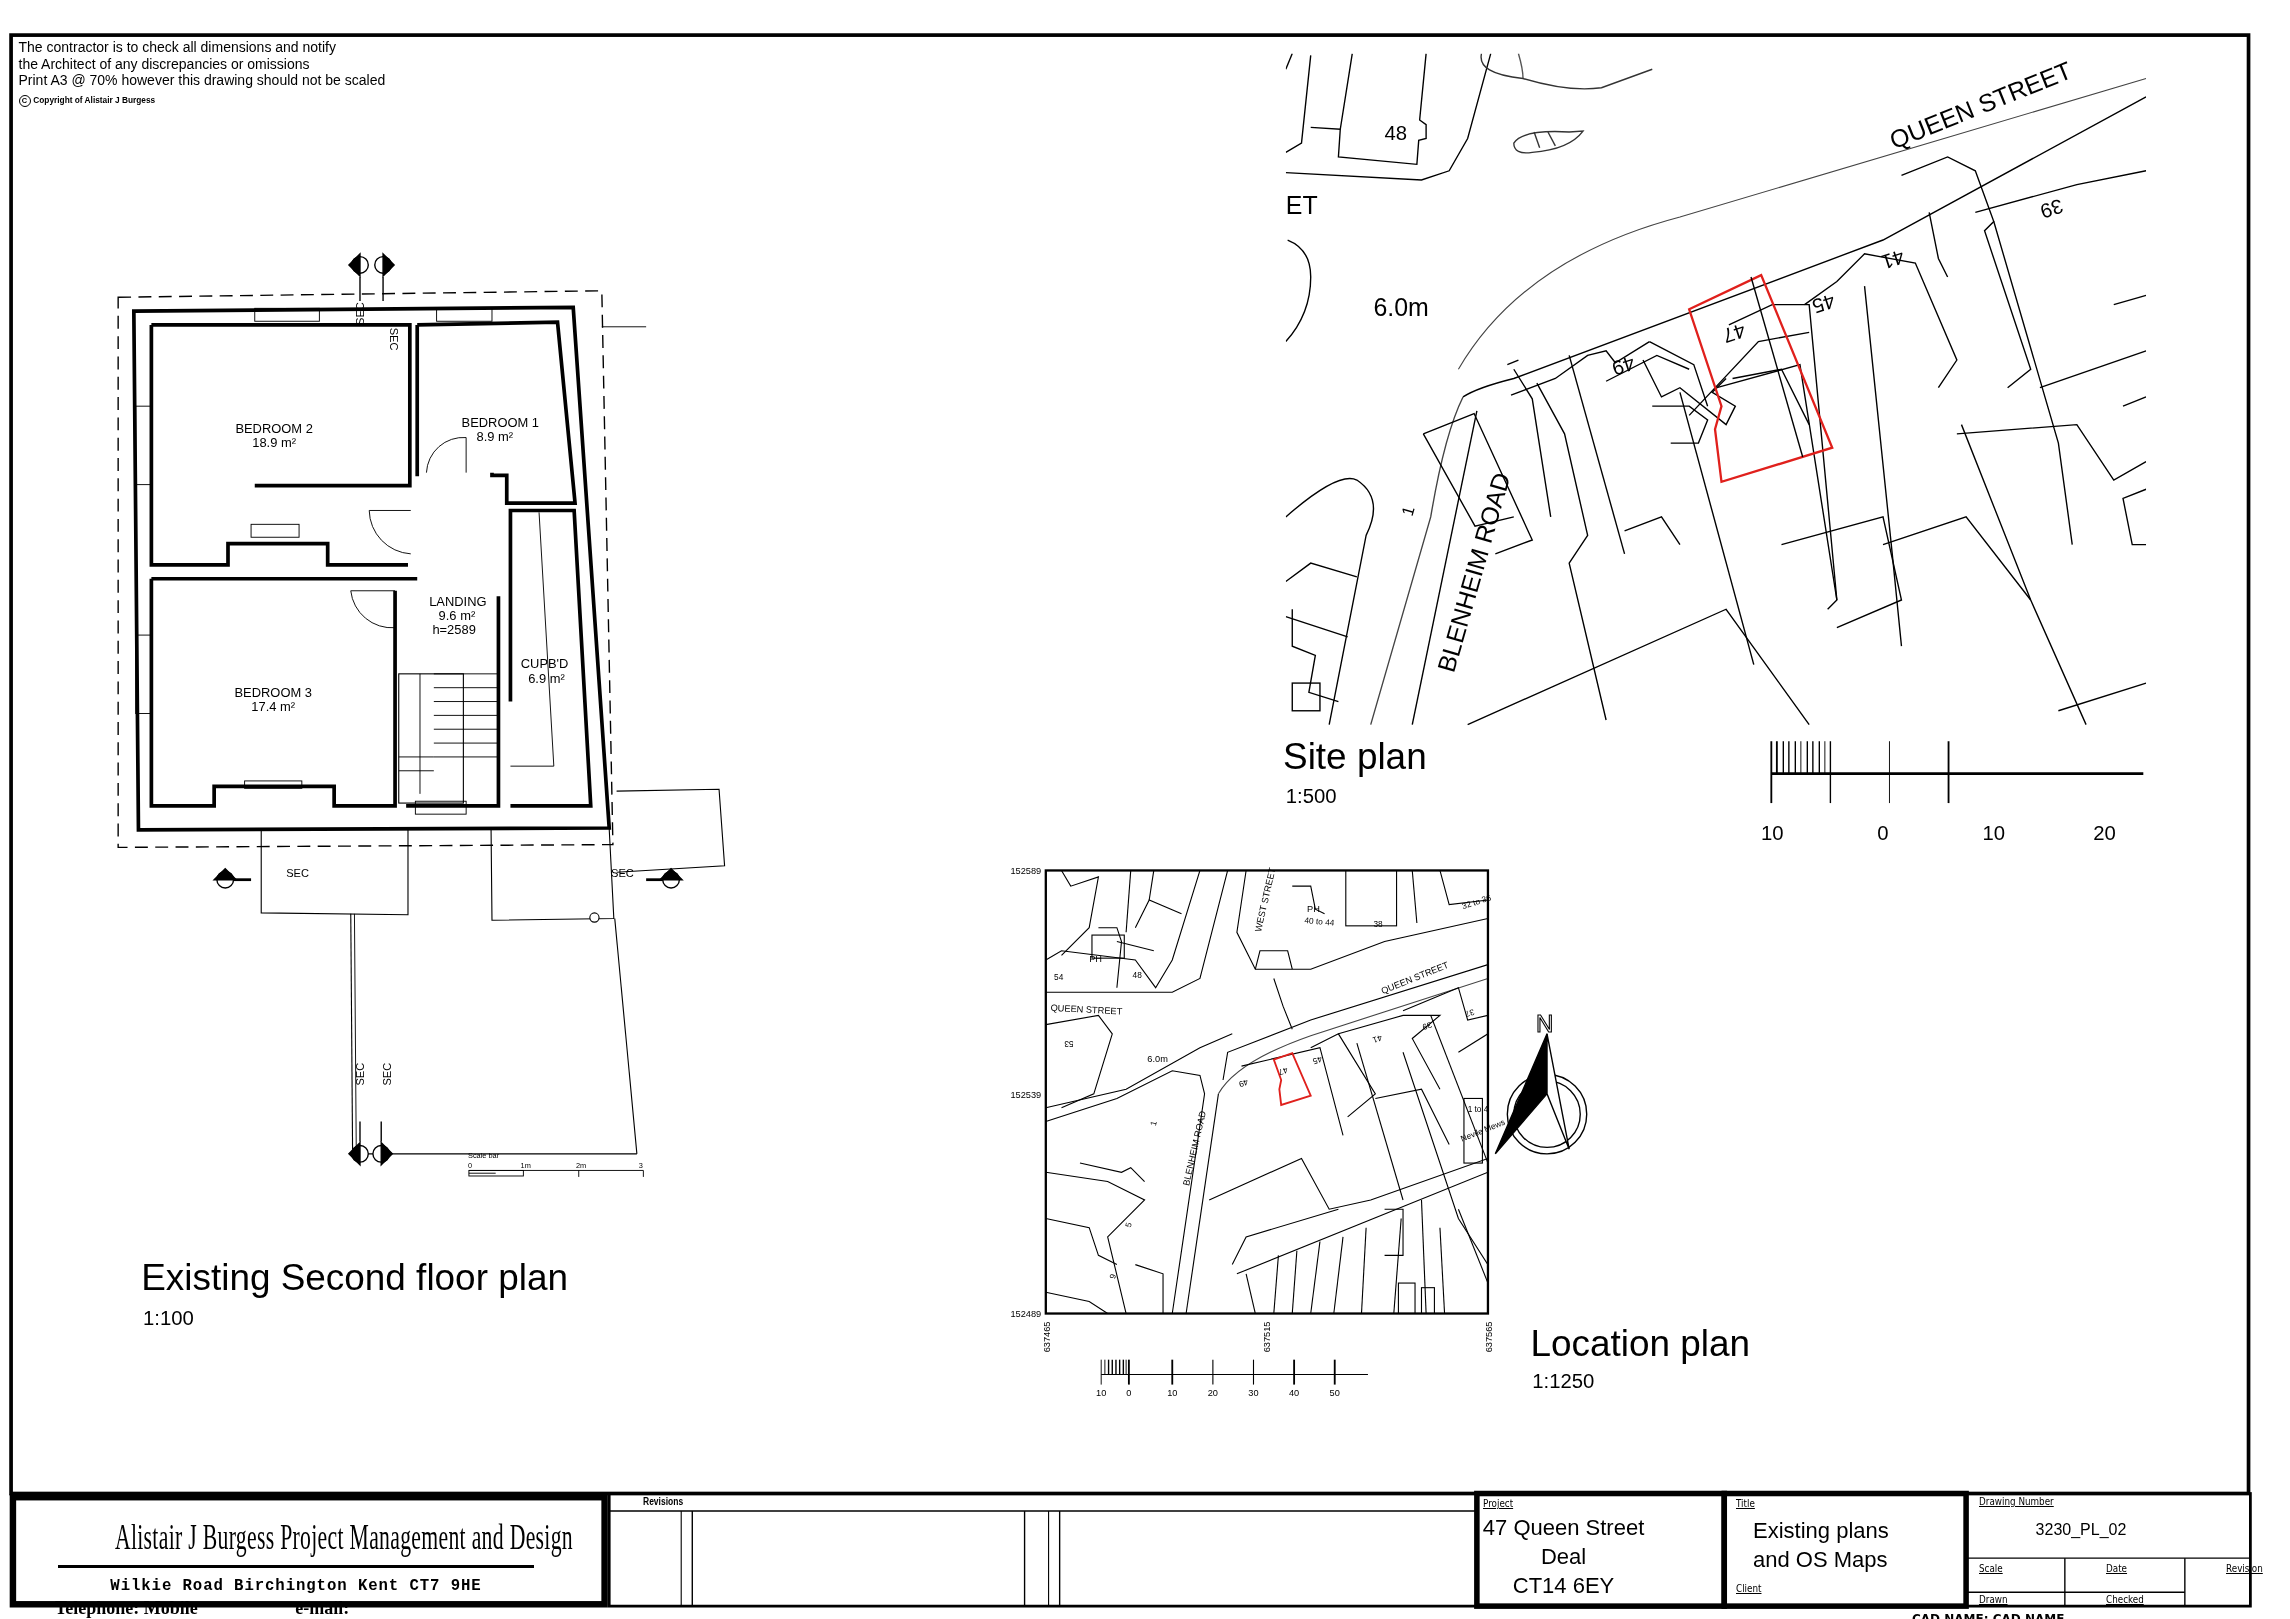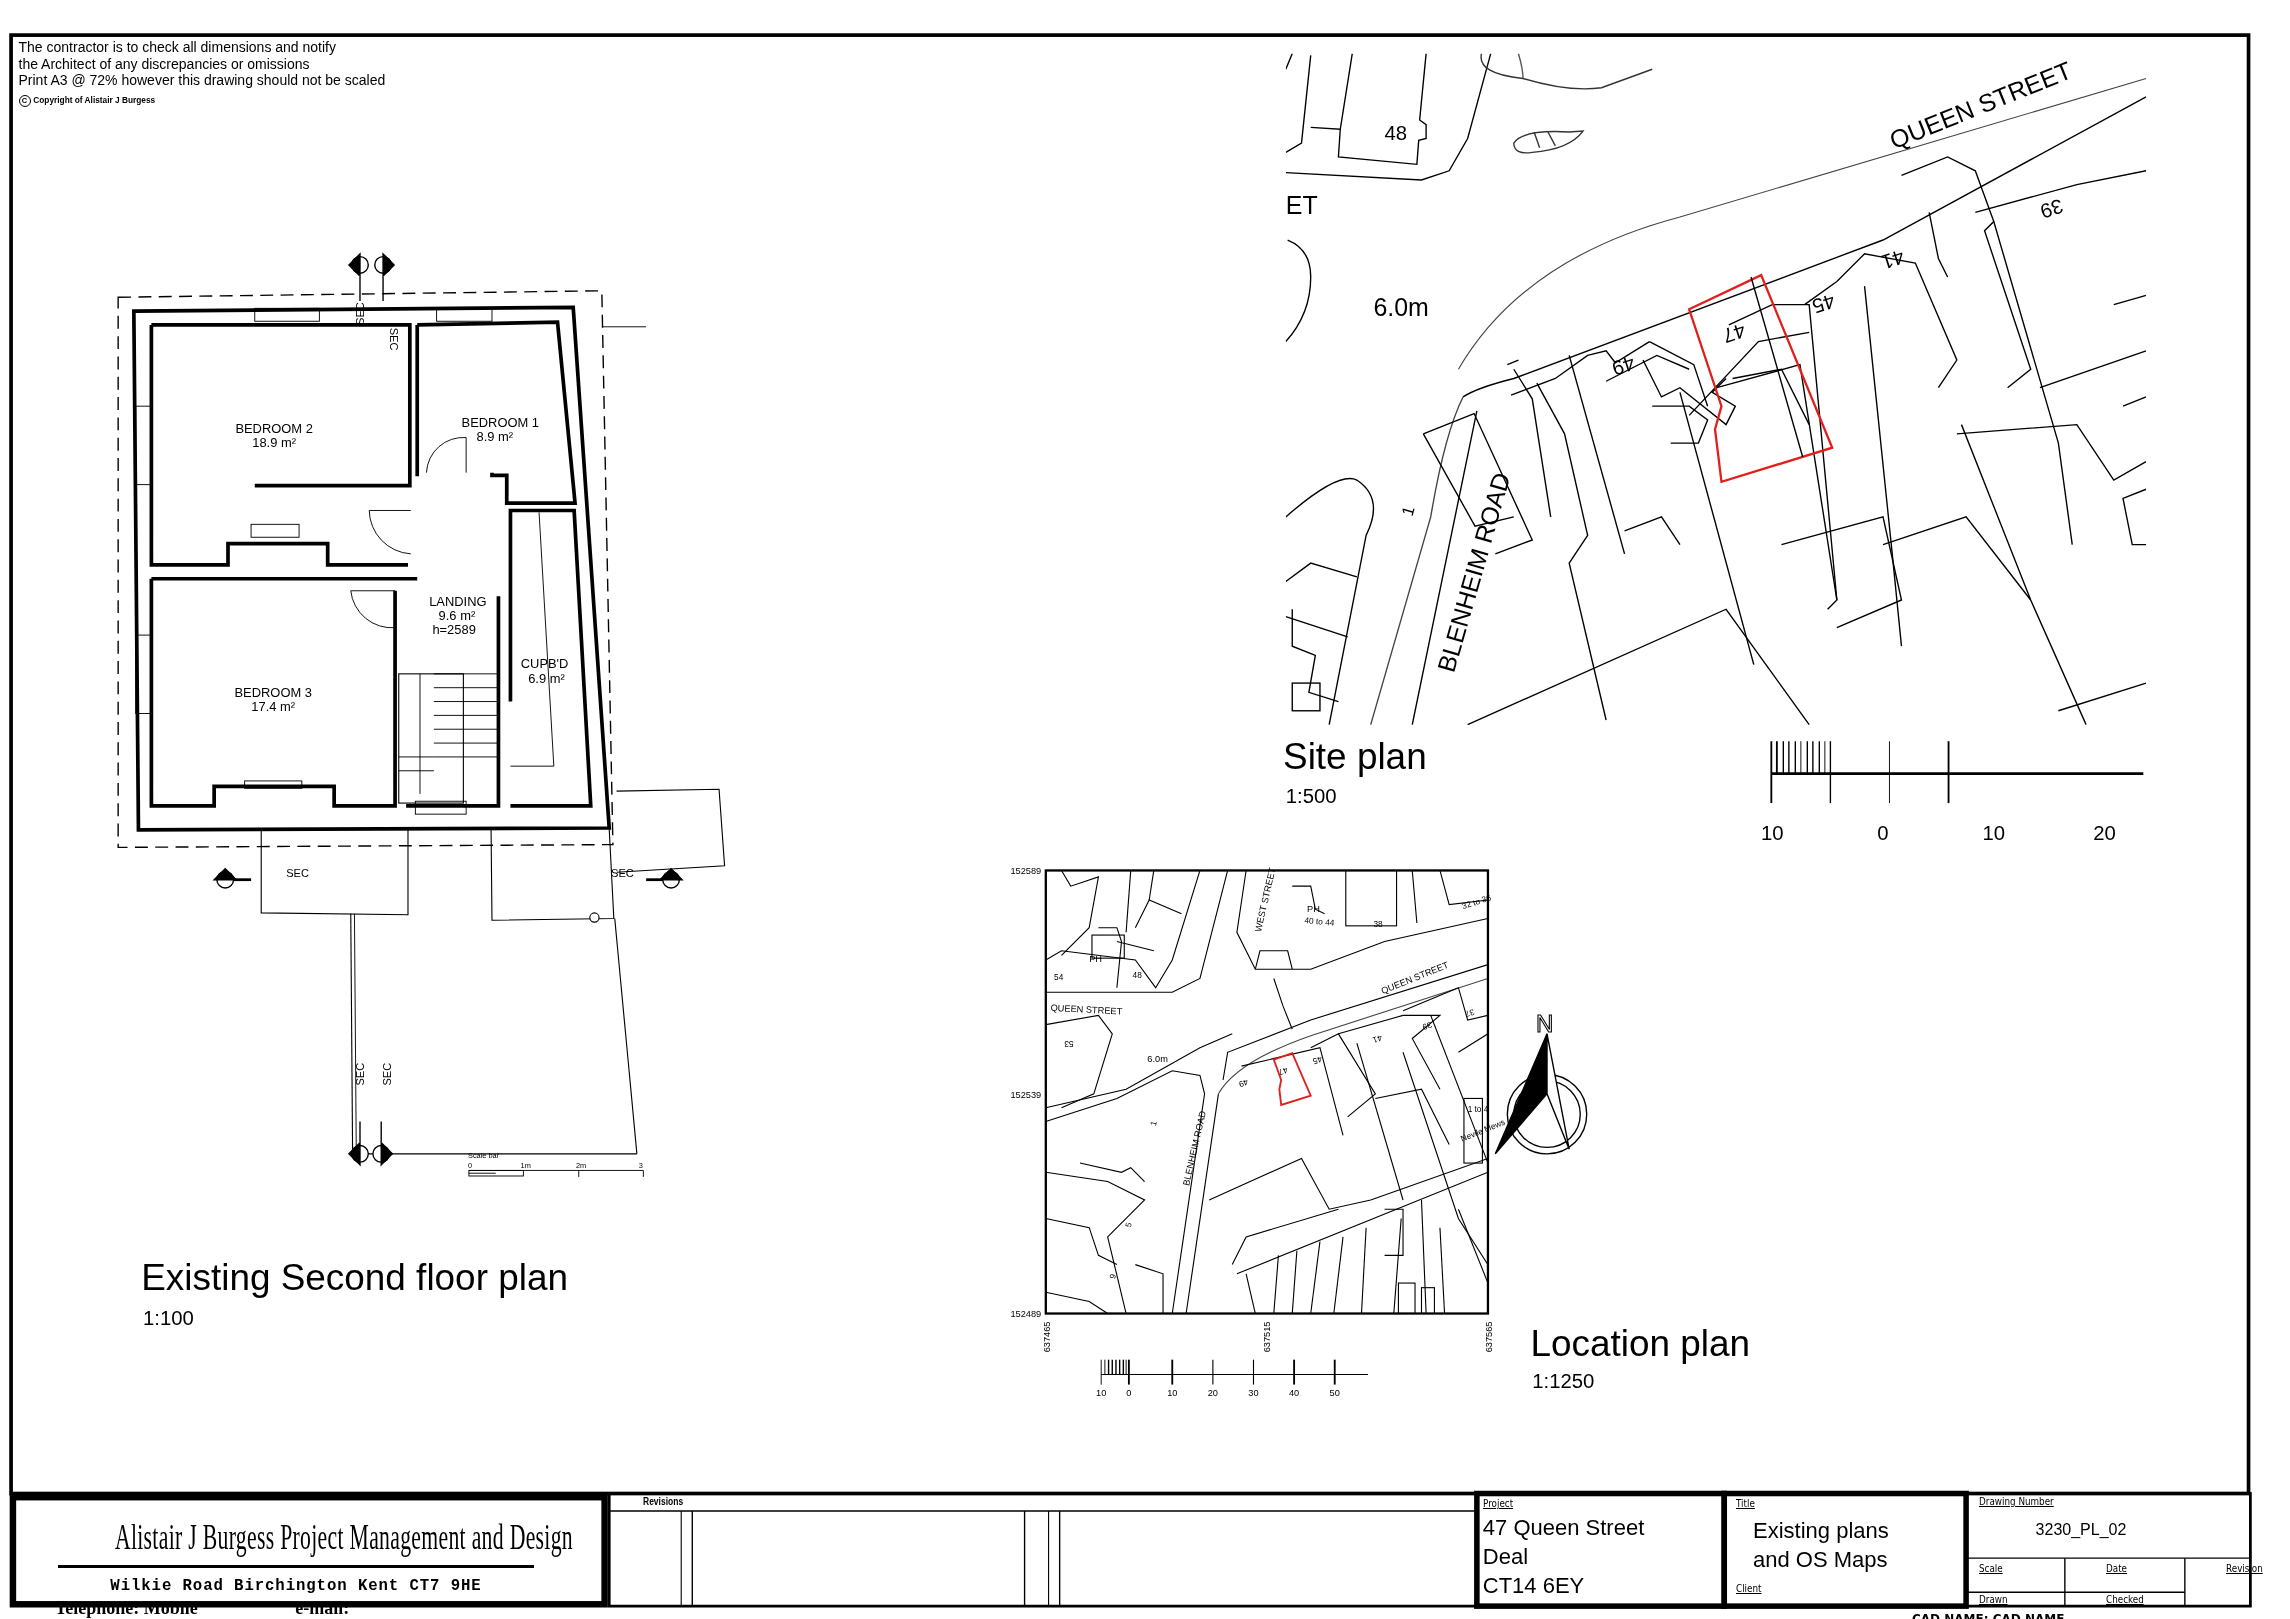--- a/index.html
+++ b/index.html
@@ -409,40 +409,40 @@
     <line x1="2130" y1="1688" x2="2438" y2="1688" stroke-width="1.5"></line>
     <line x1="2130" y1="1725" x2="2367" y2="1725" stroke-width="1.5"></line>
     <line x1="2237" y1="1688" x2="2237" y2="1740" stroke-width="1.5"></line>
     <line x1="2367" y1="1688" x2="2367" y2="1740" stroke-width="1.5"></line>
   </g>
 </svg>
 
 <div class="notes">
   <div>The contractor is to check all dimensions and notify</div>
   <div>the Architect of any discrepancies or omissions</div>
-  <div>Print A3 @ 72% however this drawing should not be scaled</div>
+  <div>Print A3 @ 70% however this drawing should not be scaled</div>
   <div class="copy">
     <span class="c-icon">C</span>
     <span>Copyright of Alistair J Burgess</span>
   </div>
 </div>
 
 <div class="tb" style="left:4px; top:1501px; width:584px; height:128px;">
   <div class="company-name">Alistair J Burgess Project Management and Design</div>
   <div class="company-rule"></div>
   <div class="company-addr">Wilkie Road Birchington Kent CT7 9HE</div>
   <div class="company-contact">
     <span>Telephone: Mobile 07814032790</span>
     <span>e-mail: alistairburgess@me.com</span>
   </div>
 </div>
 
 <div class="tb t-sans" style="left:643px; top:1496px; font-size:10px; font-weight:bold; transform:scaleX(0.85); transform-origin:left;">Revisions</div>
 
-<div class="tb" style="left:1480px; top:1497px; width:240px; height:96px;">
+<div class="tb" style="left:1480px; top:1497px; width:240px; height:96px;text-align:center;">
   <div class="tb-label" style="left:2.8px; top:0px;">Project</div>
   <div class="tb-big t-sans" style="left:2.8px; top:15.7px;">
     <div>47 Queen Street</div>
     <div>Deal</div>
     <div>CT14 6EY</div>
   </div>
 </div>
 
 <div class="tb" style="left:1729px; top:1497px; width:233px; height:131px;">
   <div class="tb-label" style="left:7.4px; top:0px;">Title</div>

